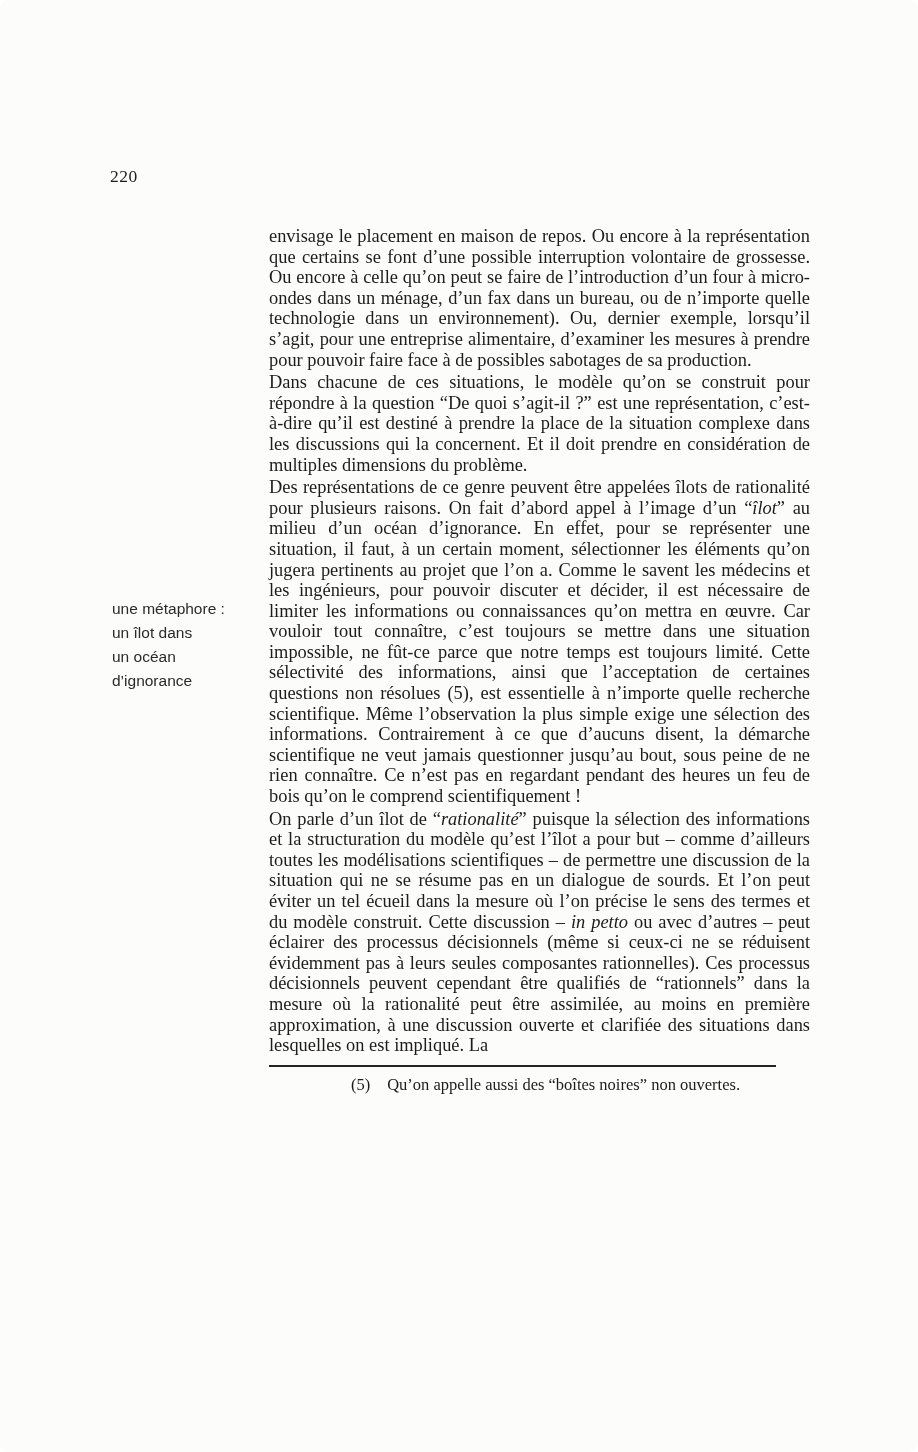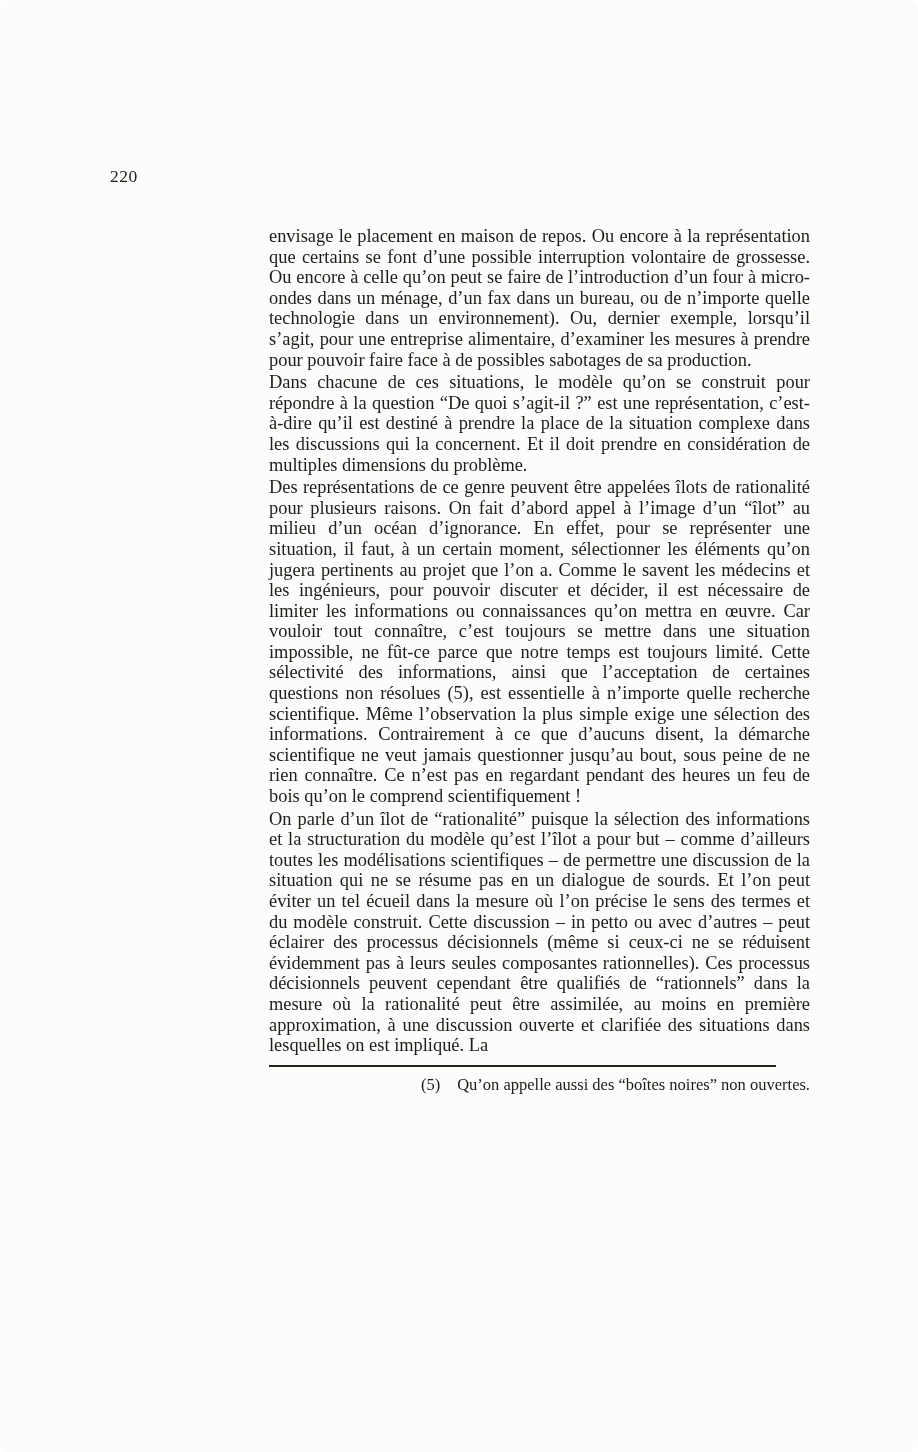--- a/index.html
+++ b/index.html
@@ -48,47 +48,53 @@
 
   .heading {
     font-size: 20.5px;
     line-height: 24px;
     font-weight: bold;
     letter-spacing: 0.2px;
     text-align: left;
     margin: 15px 0 13px 0;
   }
 
-  .it { }
+  .it { font-style: italic; }
 
   .footnote { margin-top: 9px; }
 
   .fn-rule {
     width: 507px;
     height: 0;
     border-top: 2px solid #242320;
     margin-bottom: 8px;
   }
 
   .fn-line {
     font-size: 16.5px;
     line-height: 20px;
-    text-align: right;
+    text-align: center;
     margin-left: 12px;
   }
 
   .fn-marker { margin-right: 17px; }
 </style>
 </head>
 <body>
 
 <div class="page">
 
   <div class="page-number">220</div>
 
+  <aside class="margin-note">
+    <div>une métaphore :</div>
+    <div>un îlot dans</div>
+    <div>un océan</div>
+    <div>d’ignorance</div>
+  </aside>
 
   <main class="column">
 
     <p class="para"><span>envisage le placement en maison de repos. Ou encore à la représentation que certains se font d’une possible interruption volontaire de grossesse. Ou encore à celle qu’on peut se faire de l’introduction d’un four à micro-ondes dans un ménage, d’un fax dans un bureau, ou de n’importe quelle technologie dans un environnement). Ou, dernier exemple, lorsqu’il s’agit, pour une entreprise alimentaire, d’examiner les mesures à prendre pour pouvoir faire face à de possibles sabotages de sa production.</span></p>
 
     <p class="para"><span>Dans chacune de ces situations, le modèle qu’on se construit pour répondre à la question “De quoi s’agit-il ?” est une représentation, c’est-à-dire qu’il est destiné à prendre la place de la situation complexe dans les discussions qui la concernent. Et il doit prendre en considération de multiples dimensions du problème.</span></p>
 
 
     <p class="para"><span>Des représentations de ce genre peuvent être appelées îlots de rationalité pour plusieurs raisons. On fait d’abord appel à l’image d’un “</span><span class="it">îlot</span><span>” au milieu d’un océan d’ignorance. En effet, pour se représenter une situation, il faut, à un certain moment, sélectionner les éléments qu’on jugera pertinents au projet que l’on a. Comme le savent les médecins et les ingénieurs, pour pouvoir discuter et décider, il est nécessaire de limiter les informations ou connaissances qu’on mettra en œuvre. Car vouloir tout connaître, c’est toujours se mettre dans une situation impossible, ne fût-ce parce que notre temps est toujours limité. Cette sélectivité des informations, ainsi que l’acceptation de certaines questions non résolues (5), est essentielle à n’importe quelle recherche scientifique. Même l’observation la plus simple exige une sélection des informations. Contrairement à ce que d’aucuns disent, la démarche scientifique ne veut jamais questionner jusqu’au bout, sous peine de ne rien connaître. Ce n’est pas en regardant pendant des heures un feu de bois qu’on le comprend scientifiquement !</span></p>
 

